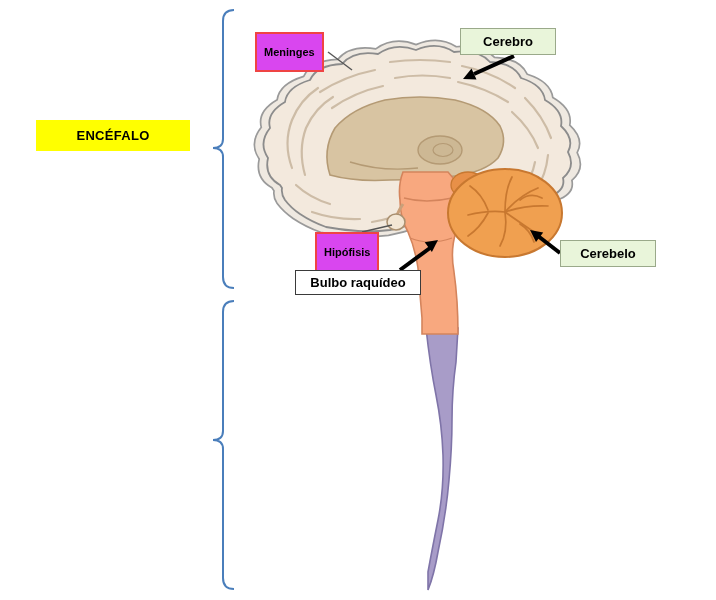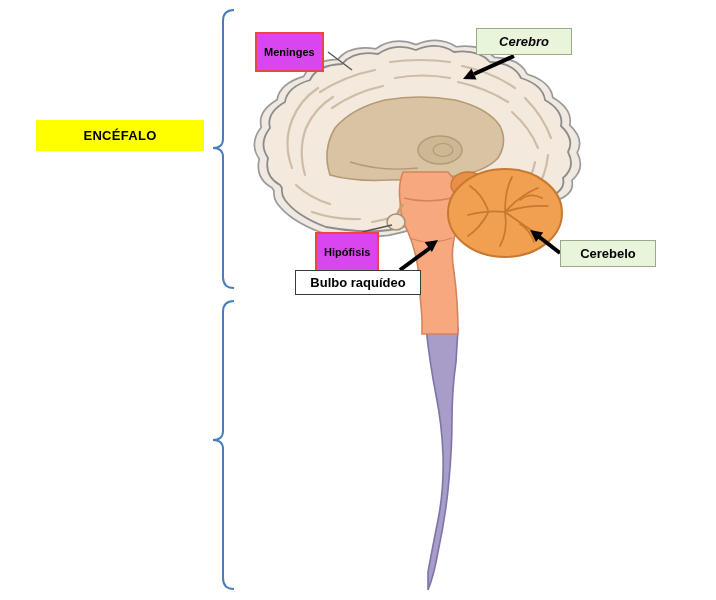--- a/index.html
+++ b/index.html
@@ -12,39 +12,39 @@
   }
   #figure-svg{position:absolute;left:0;top:0;z-index:1;}
   .lbl{
     position:absolute;z-index:2;
     display:flex;align-items:center;justify-content:center;
     font-weight:bold;color:#000;text-align:center;
     box-sizing:border-box;
   }
   .lbl-yellow-big{
     background:#ffff00;
-    width:168px;height:31px;font-size:13px;
+    width:154px;height:31px;font-size:13px;
     letter-spacing:.3px;
   }
   .lbl-yellow-small{
     background:#d946ef;border:2px solid #ef4444;
     font-size:11px;padding:12px 7px;
   }
   .lbl-green{
     background:#e9f5da;border:1px solid #9aa98a;
     width:96px;height:27px;font-size:13px;
   }
   .lbl-white{
     background:#ffffff;border:1px solid #3a3a3a;
     width:126px;height:25px;font-size:13px;
   }
   #lbl-encefalo{left:36px;top:120px;}
   #lbl-medula{left:36px;top:424px;}
   #lbl-meninges{left:255px;top:32px;}
-  #lbl-cerebro{left:476px;top:28px;font-style:italic;}
+  #lbl-cerebro{left:460px;top:28px;}
   #lbl-hipofisis{left:315px;top:232px;text-align:center;}
   #lbl-bulbo{left:295px;top:270px;}
   #lbl-cerebelo{left:560px;top:240px;}
 </style>
 </head>
 <body>
 
 <div id="stage">
 
   <svg id="figure-svg" width="716" height="600" viewBox="0 0 716 600">

